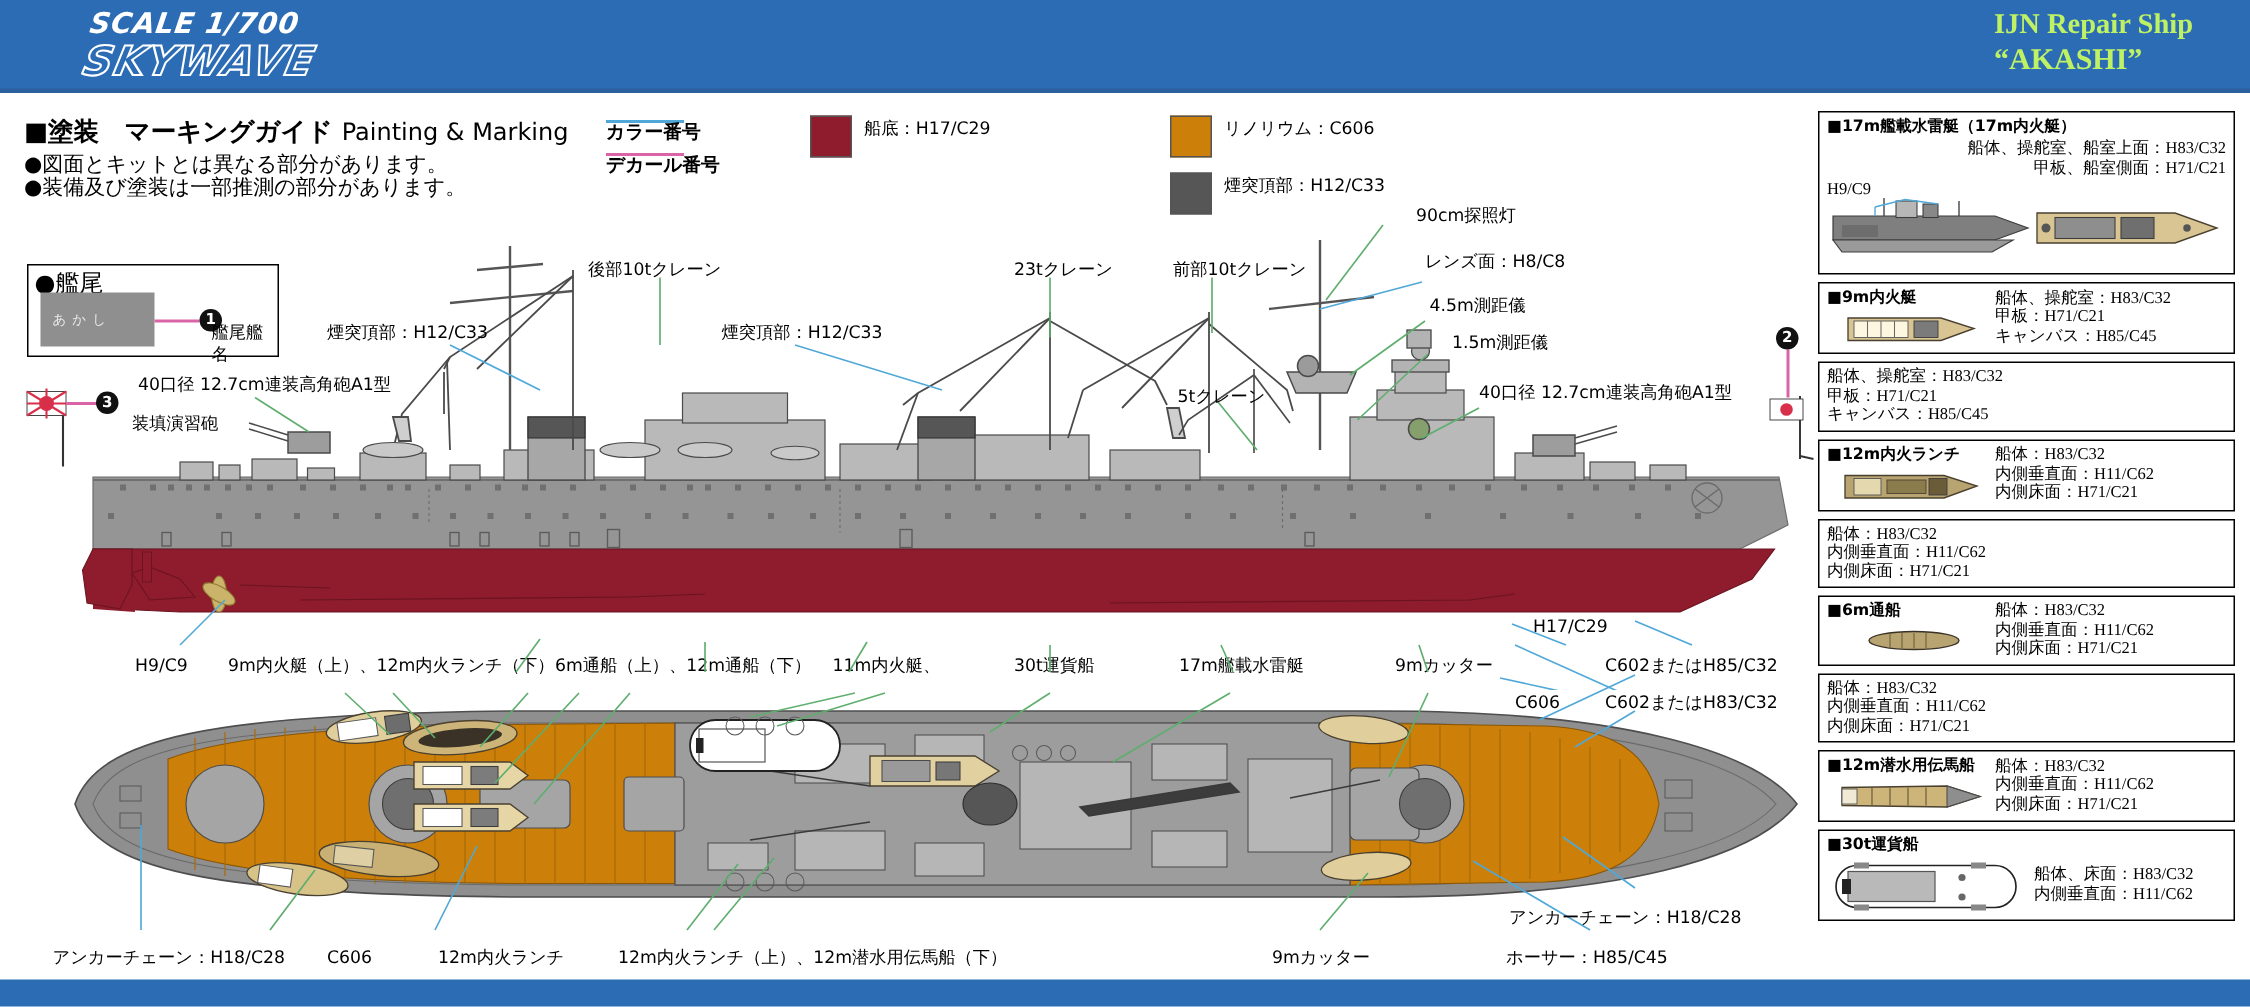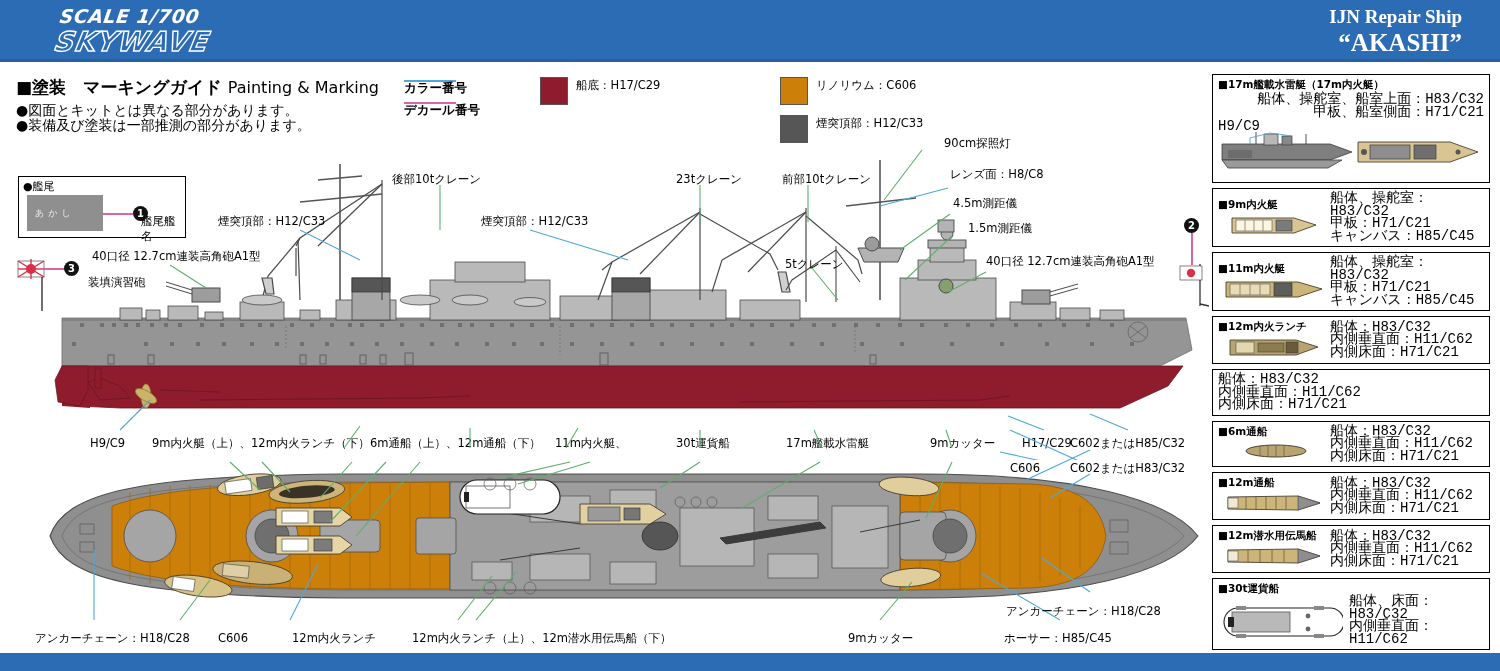--- a/index.html
+++ b/index.html
@@ -42,25 +42,25 @@
     text-align:center;
     color:#ffffff;
     font-family:"DejaVu Serif", serif;
     font-weight:bold;
     font-size:37px;
     letter-spacing:3px;
     text-shadow:0 1px 0 #1d4d84;
   }
   .right-title {
     position:absolute; right:38px; top:6px;
-    text-align:right; color:#ffffff;
+    text-align:left; color:#bef264;
     font-family:"Liberation Serif", serif;
   }
   .right-title .l1 { font-size:19px; font-weight:bold; }
-  .right-title .l2 { font-size:25px; font-weight:bold; margin-top:1px; }
+  .right-title .l2 { font-size:20px; font-weight:bold; margin-top:1px; }
 
   
   .footer-strip {
     position:absolute; left:0; bottom:0; width:1500px; height:18px;
     background:#2b6cb5;
   }
 
   
   .legend-title {
     position:absolute; left:16px; top:76px;
@@ -86,21 +86,21 @@
   .ck-col { position:absolute; top:0; }
   .ck-row { display:flex; align-items:flex-start; margin-bottom:10px; }
   .ck-sw { width:28px; height:28px; border:1px solid #555; margin-right:8px; flex:0 0 auto; }
   .ck-lbl { font-size:11.5px; line-height:14px; font-family:"DejaVu Sans", sans-serif; padding-top:1px; }
 
   
   .stern-box {
     position:absolute; left:18px; top:176px; width:168px; height:62px;
     border:1.5px solid #000; background:#fff;
   }
-  .stern-box .cap { font-size:11px; margin:2px 0 0 4px; font-family:"DejaVu Sans", sans-serif;}
+  .stern-box .cap { font-size:16px; margin:2px 0 0 4px; font-family:"DejaVu Sans", sans-serif;}
   .stern-plate {
     position:absolute; left:8px; top:18px; width:76px; height:36px;
     background:#8f8f8f;
   }
   .stern-plate .glyphs {
     color:#e8e8e8; font-size:9px; letter-spacing:4px; padding:12px 0 0 8px;
     font-family:"DejaVu Sans", sans-serif;
   }
   .pinkline { position:absolute; background:#d964a8; height:1.6px; }
   .numbadge {
@@ -121,21 +121,21 @@
   .sidebar { position:absolute; left:1212px; top:74px; width:278px; }
   .panel {
     border:1.2px solid #000; margin-bottom:5px; background:#fff;
     position:relative; padding:3px 5px 4px 5px;
   }
   .panel .ptitle {
     font-size:10.5px; font-weight:bold; font-family:"DejaVu Sans", sans-serif;
     line-height:13px;
   }
   .panel .prows {
-    font-size:14px; line-height:12.5px; font-family:Liberation Mono, monospace;
+    font-size:11px; line-height:12.5px; font-family:Liberation Serif, serif;
   }
   .panel.flexrow { display:flex; align-items:center; }
   .panel .boatcol { width:112px; flex:0 0 auto; }
   .panel .txtcol  { flex:1 1 auto; }
   .boat-svg { display:block; }
 
   
   .shipart { position:absolute; }
 </style>
 </head>
@@ -511,21 +511,21 @@
   <div class="lbl" style="left:88px;  top:275px;">装填演習砲</div>
   <div class="lbl" style="left:986px; top:254px;">40口径 12.7cm連装高角砲A1型</div>
 
   <div class="lbl" style="left:90px;  top:436px;">H9/C9</div>
   <div class="lbl" style="left:152px;top:436px;">9m内火艇（上）、12m内火ランチ（下）</div>
   <div class="lbl" style="left:370px; top:436px;">6m通船（上）、12m通船（下）</div>
   <div class="lbl" style="left:555px; top:436px;">11m内火艇、</div>
   <div class="lbl" style="left:676px; top:436px;">30t運貨船</div>
   <div class="lbl" style="left:786px; top:436px;">17m艦載水雷艇</div>
   <div class="lbl" style="left:930px; top:436px;">9mカッター</div>
-  <div class="lbl" style="left:1022px;top:436px;">H17/C29</div>
+  <div class="lbl" style="left:1022px;top:410px;">H17/C29</div>
   <div class="lbl" style="left:1070px;top:436px;">C602またはH85/C32</div>
   <div class="lbl" style="left:1010px;top:461px;">C606</div>
   <div class="lbl" style="left:1070px;top:461px;">C602またはH83/C32</div>
 
   <svg class="shipart" style="left:0;top:400px;" width="1212" height="60">
     <g stroke="#5fae6e" stroke-width="1.1" fill="none">
       <line x1="344" y1="48" x2="360" y2="26"></line>
       <line x1="470" y1="48" x2="470" y2="28"></line>
       <line x1="566" y1="48" x2="578" y2="28"></line>
       <line x1="700" y1="48" x2="700" y2="30"></line>
@@ -767,31 +767,20 @@
         </svg>
       </div>
       <div class="txtcol prows" style="text-align:left;">
         <div>船体、操舵室：H83/C32</div>
         <div>甲板：H71/C21</div>
         <div>キャンバス：H85/C45</div>
       </div>
     </div>
 
     <div class="panel flexrow">
-      <div class="boatcol">
-        <div class="ptitle">■11m内火艇</div>
-        <svg class="boat-svg" style="margin:2px 0 0 6px;" width="104" height="24">
-          <path d="M2,5 L74,5 L98,12 L74,20 L2,20 Z" fill="#cdb57a" stroke="#4a4030" stroke-width="0.9"></path>
-          <rect x="6" y="7" width="40" height="11" fill="#e8dcb4" stroke="#555" stroke-width="0.6"></rect>
-          <line x1="16" y1="7" x2="16" y2="18" stroke="#6a6a6a" stroke-width="0.7"></line>
-          <line x1="26" y1="7" x2="26" y2="18" stroke="#6a6a6a" stroke-width="0.7"></line>
-          <line x1="36" y1="7" x2="36" y2="18" stroke="#6a6a6a" stroke-width="0.7"></line>
-          <rect x="50" y="6" width="18" height="13" fill="#5e5e5e" stroke="#2f2f2f" stroke-width="0.6"></rect>
-        </svg>
-      </div>
       <div class="txtcol prows">
         <div>船体、操舵室：H83/C32</div>
         <div>甲板：H71/C21</div>
         <div>キャンバス：H85/C45</div>
       </div>
     </div>
 
     <div class="panel flexrow">
       <div class="boatcol">
         <div class="ptitle">■12m内火ランチ</div>
@@ -831,35 +820,20 @@
         </svg>
       </div>
       <div class="txtcol prows">
         <div>船体：H83/C32</div>
         <div>内側垂直面：H11/C62</div>
         <div>内側床面：H71/C21</div>
       </div>
     </div>
 
     <div class="panel flexrow">
-      <div class="boatcol">
-        <div class="ptitle">■12m通船</div>
-        <svg class="boat-svg" style="margin:2px 0 0 8px;" width="100" height="24">
-          <path d="M2,6 L72,5 L94,12 L72,19 L2,18 Z" fill="#cdb57a" stroke="#4a4030" stroke-width="0.9"></path>
-          <rect x="2" y="7" width="10" height="10" fill="#f0ead4" stroke="#555" stroke-width="0.6"></rect>
-          <g stroke="#6a5c38" stroke-width="0.8">
-            <line x1="20" y1="6" x2="20" y2="18"></line>
-              <line x1="30" y1="6" x2="30" y2="18"></line>
-            <line x1="40" y1="6" x2="40" y2="18"></line>
-              <line x1="50" y1="6" x2="50" y2="18"></line>
-            <line x1="60" y1="6" x2="60" y2="18"></line>
-          </g>
-          <path d="M72,5 L94,12 L72,19 Z" fill="#8e8e8e" stroke="#4a4a4a" stroke-width="0.7"></path>
-        </svg>
-      </div>
       <div class="txtcol prows">
         <div>船体：H83/C32</div>
         <div>内側垂直面：H11/C62</div>
         <div>内側床面：H71/C21</div>
       </div>
     </div>
 
     <div class="panel flexrow">
       <div class="boatcol">
         <div class="ptitle">■12m潜水用伝馬船</div>

